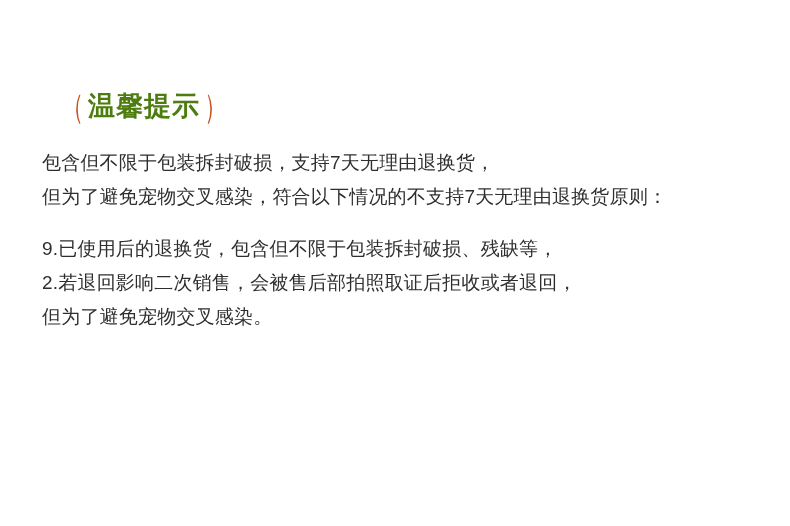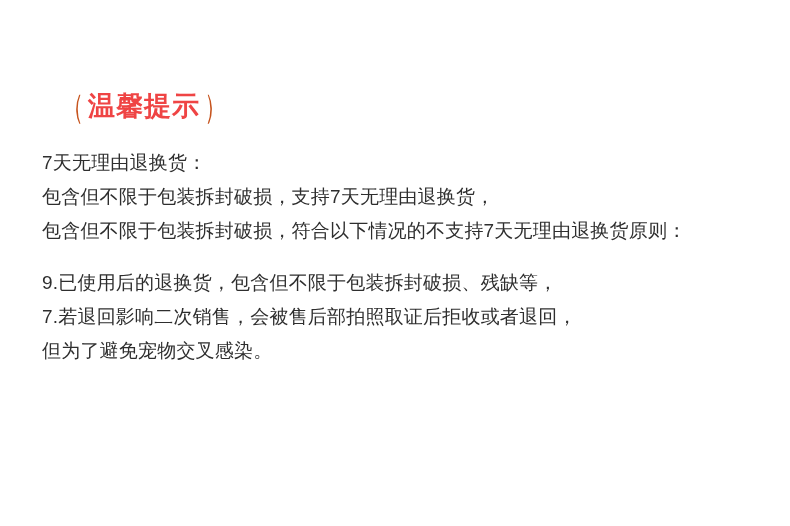--- a/index.html
+++ b/index.html
@@ -45,21 +45,21 @@
     display: inline-block;
     transform: scaleX(0.62);
   }
   .bracket-left {
     margin-right: -2px;
   }
   .bracket-right {
     margin-left: -2px;
   }
   .heading-text {
-    color: #ef4444;
+    color: #4d7c0f;
     font-size: 27px;
     line-height: 30px;
     font-weight: bold;
     letter-spacing: 1px;
     white-space: nowrap;
   }
   .body-text {
     margin-top: 20px;
     color: #2e2e2e;
     font-size: 19px;
@@ -83,24 +83,23 @@
 
     <div class="heading-row">
       <span class="heading-wrap">
         <span class="bracket bracket-left">（</span>
         <span class="heading-text">温馨提示</span>
         <span class="bracket bracket-right">）</span>
       </span>
     </div>
 
     <div class="body-text">
-      <p>7天无理由退换货：</p>
       <p>包含但不限于包装拆封破损，支持7天无理由退换货，</p>
-      <p>包含但不限于包装拆封破损，符合以下情况的不支持7天无理由退换货原则：</p>
+      <p>但为了避免宠物交叉感染，符合以下情况的不支持7天无理由退换货原则：</p>
       <div class="spacer-line"></div>
       <p>9.已使用后的退换货，包含但不限于包装拆封破损、残缺等，</p>
-      <p>7.若退回影响二次销售，会被售后部拍照取证后拒收或者退回，</p>
+      <p>2.若退回影响二次销售，会被售后部拍照取证后拒收或者退回，</p>
       <p>但为了避免宠物交叉感染。</p>
     </div>
 
   </div>
 
 </div>
 
 </body></html>

